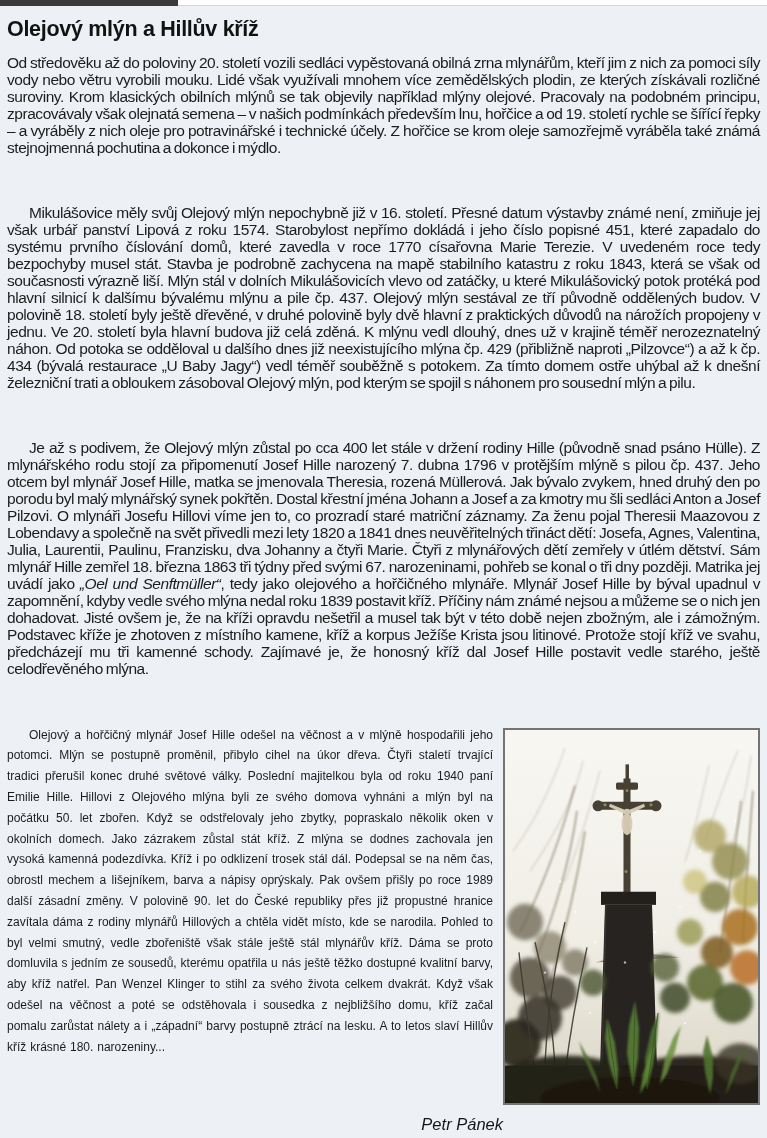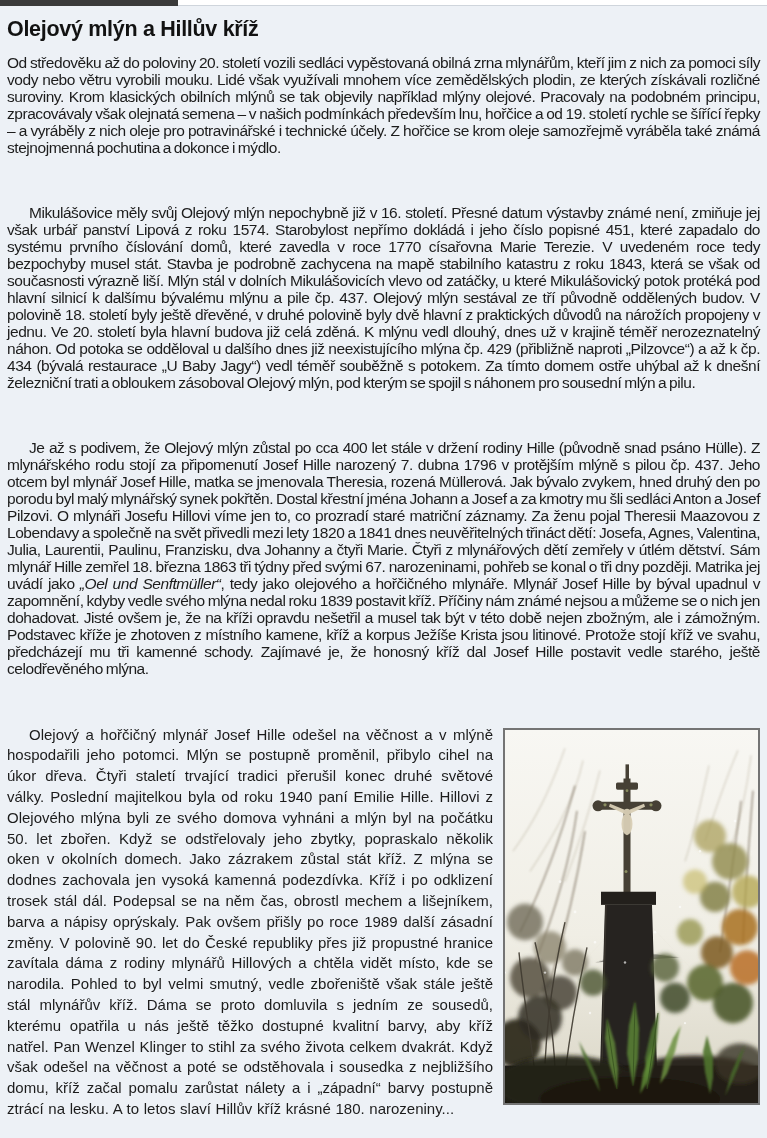--- a/index.html
+++ b/index.html
@@ -22,21 +22,21 @@
     letter-spacing:-0.3px;
   }
   p.body{
     margin:0 0 7px 0;
     text-align:justify;
     font-size:15.5px;line-height:17px;
     letter-spacing:-0.45px;word-spacing:-1px;
   }
   p.indent{text-indent:22px;margin-top:48px;}
   .p4wrap p.body{
-    font-size:15px;line-height:20.8px;
+    font-size:12px;line-height:20.8px;
     letter-spacing:0;word-spacing:0.5px;
     margin-bottom:0;
   }
   figure.photo{
     float:right;
     width:257px;height:377px;
     margin:3px 0 6px 10px;
     border:2px solid #747474;
     box-sizing:border-box;
     background:#f5f4ef;
@@ -211,14 +211,15 @@
           <circle cx="180" cy="290" r="1.1"></circle>
             <circle cx="120" cy="230" r="1.2"></circle>
             <circle cx="230" cy="90" r="1.3"></circle>
         </g>
       </svg>
     </figure>
     <p class="body indent">Olejový a hořčičný mlynář Josef Hille odešel na věčnost a v mlýně hospodařili jeho potomci. Mlýn se postupně proměnil, přibylo cihel na úkor dřeva. Čtyři staletí trvající tradici přerušil konec druhé světové války. Poslední majitelkou byla od roku 1940 paní Emilie Hille. Hillovi z Olejového mlýna byli ze svého domova vyhnáni a mlýn byl na počátku 50. let zbořen. Když se odstřelovaly jeho zbytky, popraskalo několik oken v okolních domech. Jako zázrakem zůstal stát kříž. Z mlýna se dodnes zachovala jen vysoká kamenná podezdívka. Kříž i po odklizení trosek stál dál. Podepsal se na něm čas, obrostl mechem a lišejníkem, barva a nápisy oprýskaly. Pak ovšem přišly po roce 1989 další zásadní změny. V polovině 90. let do České republiky přes již propustné hranice zavítala dáma z rodiny mlynářů Hillových a chtěla vidět místo, kde se narodila. Pohled to byl velmi smutný, vedle zbořeniště však stále ještě stál mlynářův kříž. Dáma se proto domluvila s jedním ze sousedů, kterému opatřila u nás ještě těžko dostupné kvalitní barvy, aby kříž natřel. Pan Wenzel Klinger to stihl za svého života celkem dvakrát. Když však odešel na věčnost a poté se odstěhovala i sousedka z nejbližšího domu, kříž začal pomalu zarůstat nálety a i „západní“ barvy postupně ztrácí na lesku. A to letos slaví Hillův kříž krásné 180. narozeniny...</p>
   </div>
 
   <div class="captions">
+    <div class="author">Petr Pánek</div>
   </div>
 </div>
 
 </body></html>

